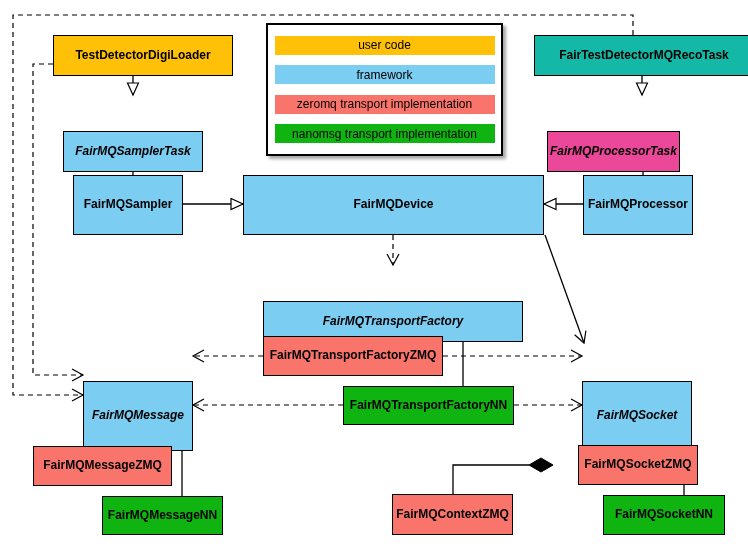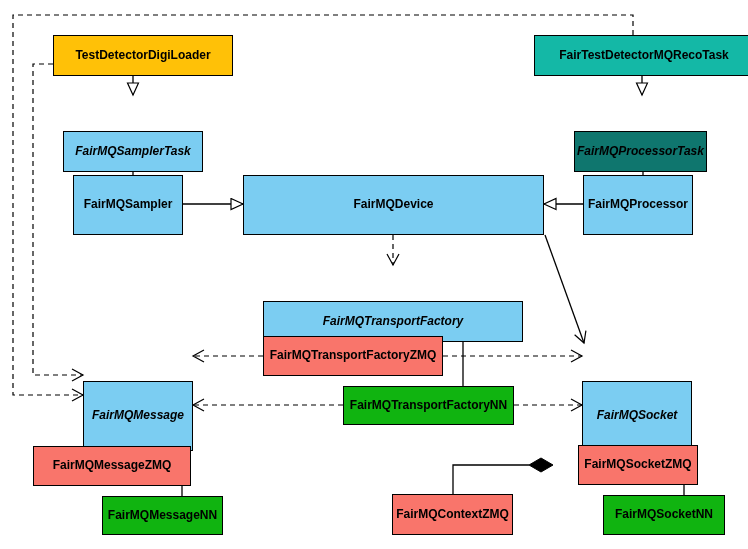--- a/index.html
+++ b/index.html
@@ -69,21 +69,21 @@
   <div id="node-layer">
       <div class="node" style="left: 53px; top: 35px; width: 180px; height: 41px; background: rgb(255, 193, 7);">
         <span>TestDetectorDigiLoader</span>
       </div>
       <div class="node" style="left: 534px; top: 35px; width: 220px; height: 41px; background: #14b8a6;">
         <span>FairTestDetectorMQRecoTask</span>
       </div>
       <div class="node abstract" style="left: 63px; top: 95px; width: 140px; height: 41px; background: rgb(123, 205, 242);">
         <span>FairMQSamplerTask</span>
       </div>
-      <div class="node abstract" style="left: 574px; top: 95px; width: 133px; height: 41px; background: #0f766e;">
+      <div class="node abstract" style="left: 547px; top: 95px; width: 133px; height: 41px; background: #ec4899;">
         <span>FairMQProcessorTask</span>
       </div>
       <div class="node" style="left: 73px; top: 175px; width: 110px; height: 60px; background: rgb(123, 205, 242);">
         <span>FairMQSampler</span>
       </div>
       <div class="node" style="left: 243px; top: 175px; width: 301px; height: 60px; background: rgb(123, 205, 242);">
         <span>FairMQDevice</span>
       </div>
       <div class="node" style="left: 583px; top: 175px; width: 110px; height: 60px; background: rgb(123, 205, 242);">
         <span>FairMQProcessor</span>
@@ -96,30 +96,45 @@
       </div>
       <div class="node" style="left: 343px; top: 386px; width: 171px; height: 39px; background: rgb(16, 180, 16);">
         <span>FairMQTransportFactoryNN</span>
       </div>
       <div class="node abstract" style="left: 83px; top: 345px; width: 110px; height: 70px; background: rgb(123, 205, 242);">
         <span>FairMQMessage</span>
       </div>
       <div class="node abstract" style="left: 582px; top: 345px; width: 110px; height: 70px; background: rgb(123, 205, 242);">
         <span>FairMQSocket</span>
       </div>
-      <div class="node" style="left: 33px; top: 446px; width: 158px; height: 40px; background: rgb(249, 117, 107);">
+      <div class="node" style="left: 33px; top: 446px; width: 139px; height: 40px; background: rgb(249, 117, 107);">
         <span>FairMQMessageZMQ</span>
       </div>
       <div class="node" style="left: 102px; top: 496px; width: 121px; height: 39px; background: rgb(16, 180, 16); align-items: center;">
         <span>FairMQMessageNN</span>
       </div>
       <div class="node" style="left: 578px; top: 445px; width: 120px; height: 40px; background: rgb(249, 117, 107);">
         <span>FairMQSocketZMQ</span>
       </div>
       <div class="node" style="left: 603px; top: 495px; width: 122px; height: 40px; background: rgb(16, 180, 16);">
         <span>FairMQSocketNN</span>
       </div>
       <div class="node" style="left: 392px; top: 494px; width: 121px; height: 41px; background: rgb(249, 117, 107); justify-content: center;">
         <span>FairMQContextZMQ</span>
       </div>
     </div>
 
+  <div class="legend">
+
+  <div class="legend-item" style="background: rgb(255, 193, 7);">
+        <span>user code</span>
+      </div>
+      <div class="legend-item" style="background: rgb(123, 205, 242);">
+        <span>framework</span>
+      </div>
+      <div class="legend-item" style="background: rgb(249, 117, 107);">
+        <span>zeromq transport implementation</span>
+      </div>
+      <div class="legend-item" style="background: rgb(16, 180, 16);">
+        <span>nanomsg transport implementation</span>
+      </div>
+    </div>
 </div>
 
 </body></html>

